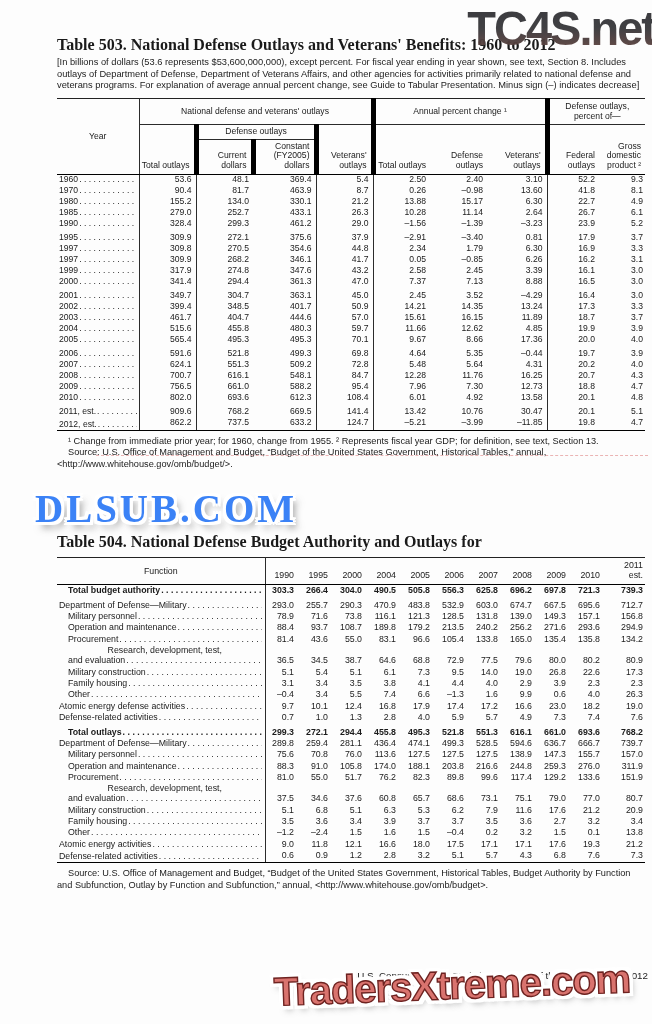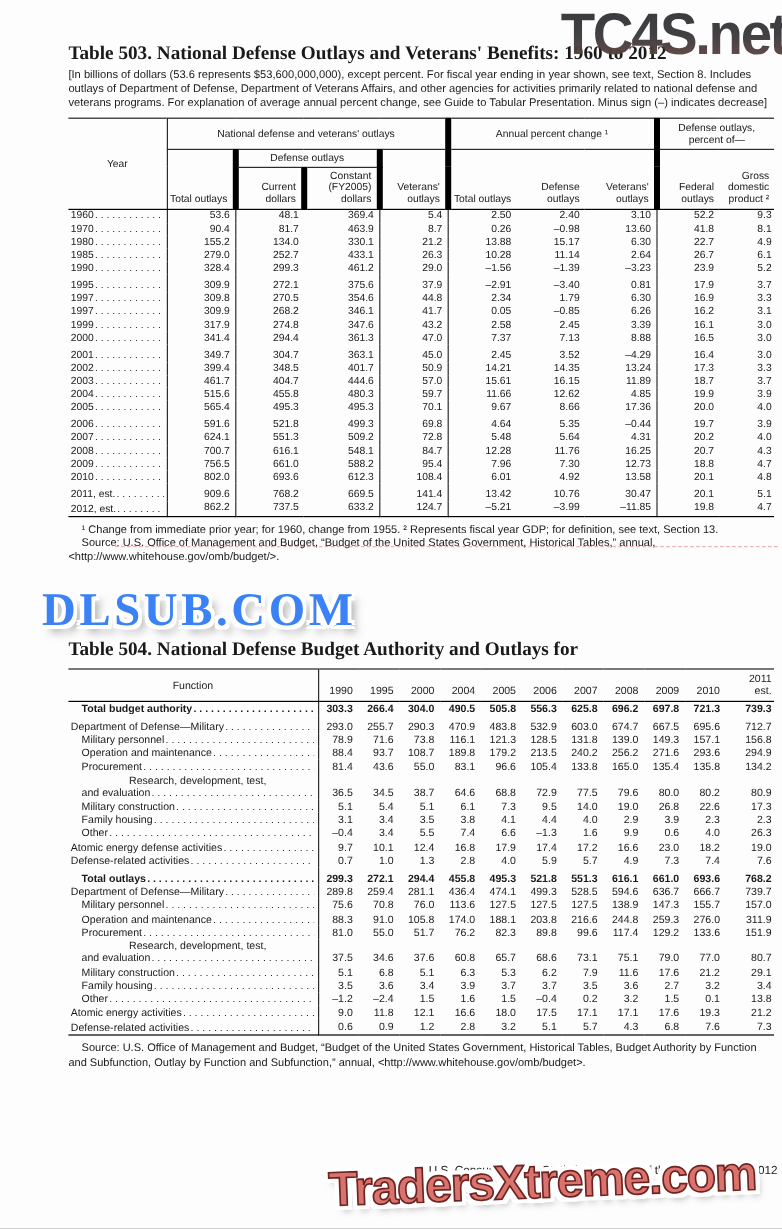--- a/index.html
+++ b/index.html
@@ -879,21 +879,21 @@
             <td class="num">5.1</td>
             <td class="num">6.8</td>
             <td class="num">5.1</td>
             <td class="num">6.3</td>
             <td class="num">5.3</td>
             <td class="num">6.2</td>
             <td class="num">7.9</td>
             <td class="num">11.6</td>
             <td class="num">17.6</td>
             <td class="num">21.2</td>
-            <td class="num lastv">29.1</td>
+            <td class="num lastv">20.9</td>
           </tr>
           <tr>
             <td class="rowhead fn-cell ind1">
               <div class="lead">
                 <span class="t">Family housing</span>
                 <span class="dots"></span>
               </div>
             </td>
             <td class="num">3.5</td>
             <td class="num">3.6</td>

